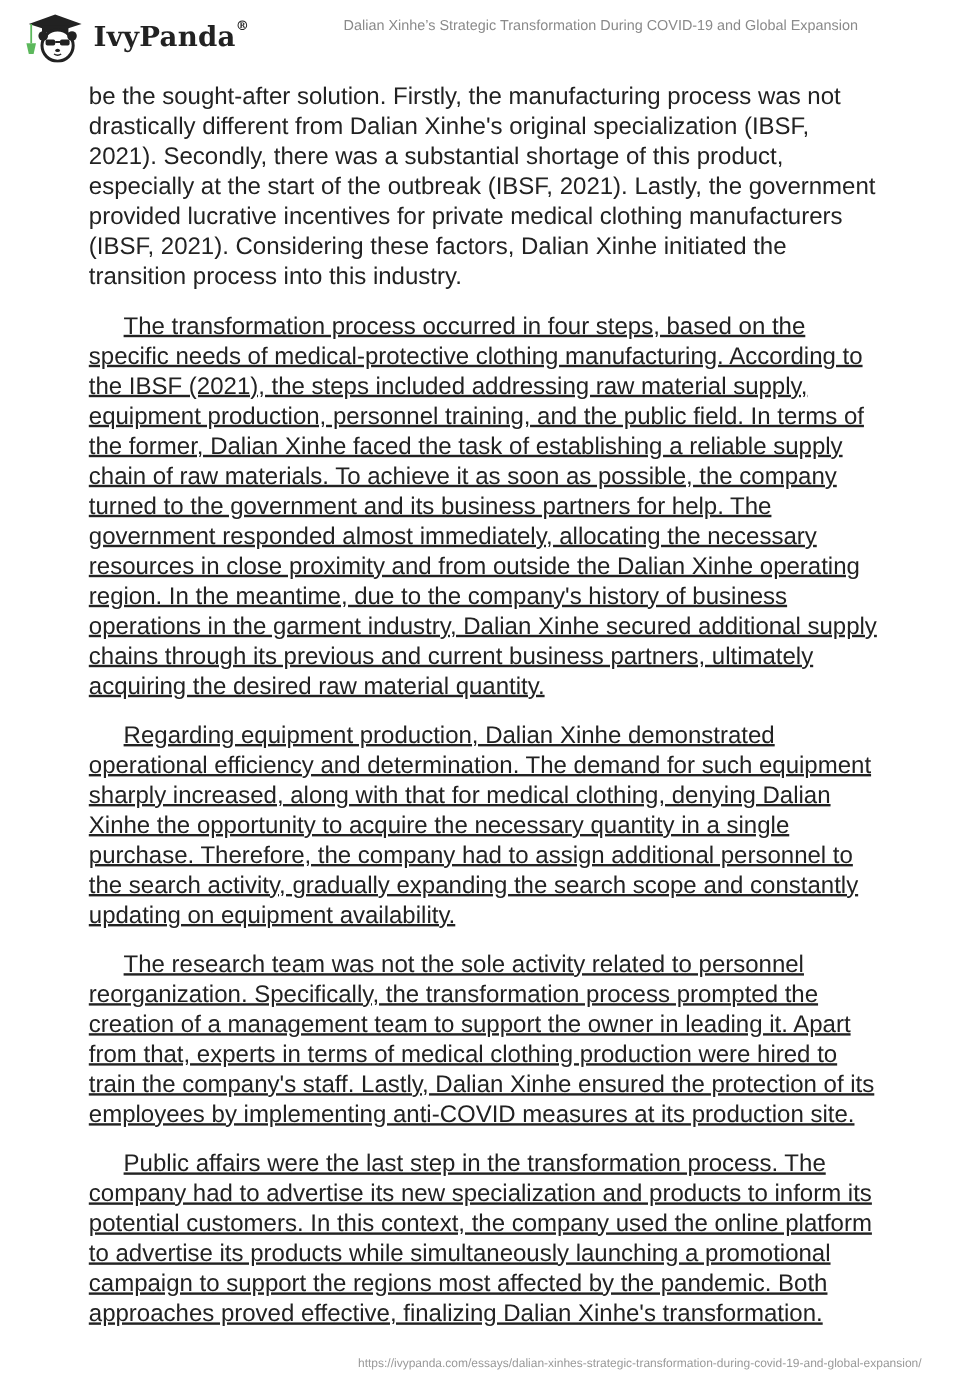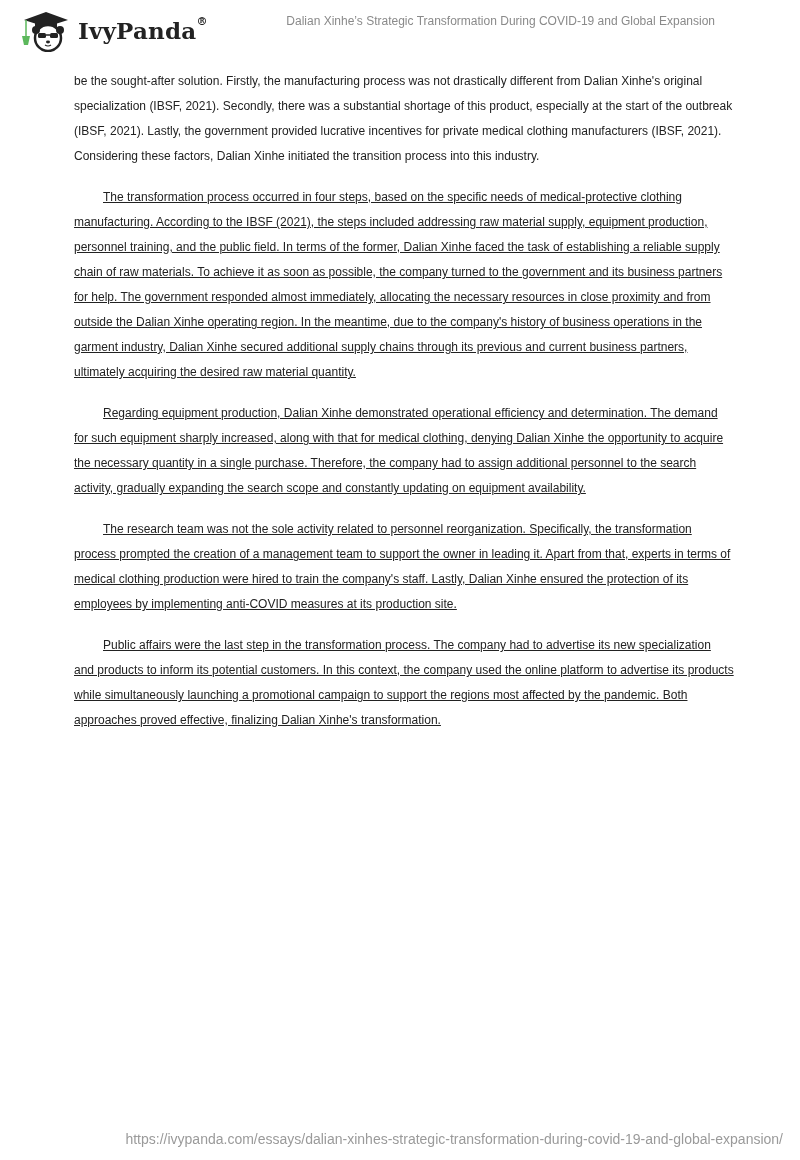--- a/index.html
+++ b/index.html
@@ -4,25 +4,25 @@
   <style>
     html, body { margin: 0; padding: 0; background: #ffffff; }
     body { width: 800px; height: 1160px; position: relative; overflow: hidden; font-family: "Liberation Sans", sans-serif; color: #222222; }
     .header { position: absolute; left: 0; top: 0; width: 748px; height: 60px; }
     .logo { position: absolute; left: 18px; top: 8px; display: flex; align-items: center; }
     .logo-mark { width: 56px; height: 44px; position: relative; }
     .logo-text { font-family: "DejaVu Serif", serif; font-weight: bold; font-size: 23px; color: #222; margin-left: 4px; letter-spacing: 0.2px; }
     .logo-text sup { font-size: 11px; font-weight: bold; vertical-align: top; position: relative; top: -2px; }
     .header-title { position: absolute; right: 33px; top: 14px; font-size: 12px; color: #8a8a8a; }
     .content { position: absolute; left: 74px; top: 69px; width: 660px; }
-    p { margin: 0; font-size: 12px; line-height: 25px; color: #222; }
+    p { margin: 0; font-size: 20px; line-height: 25px; color: #222; }
     p.indent { text-indent: 29px; text-decoration: underline; }
     p + p { margin-top: 16px; }
     h2 { font-size: 29px; font-weight: bold; margin: 29px 0 21px 0; color: #222; line-height: 36px; letter-spacing: -0.1px; }
-    .footer-url { position: absolute; right: 17px; top: 1131px; font-size: 14px; color: #9a9a9a; }
+    .footer-url { position: absolute; right: 32px; top: 1131px; font-size: 10px; color: #9a9a9a; }
   </style>
 </head>
 <body>
 
 <div class="header">
   <div class="logo">
     <span class="logo-mark">
       <svg width="56" height="44" viewBox="0 0 56 44">
 
         <polygon points="6,12 28,4 50,12 28,19" fill="#222"></polygon>

